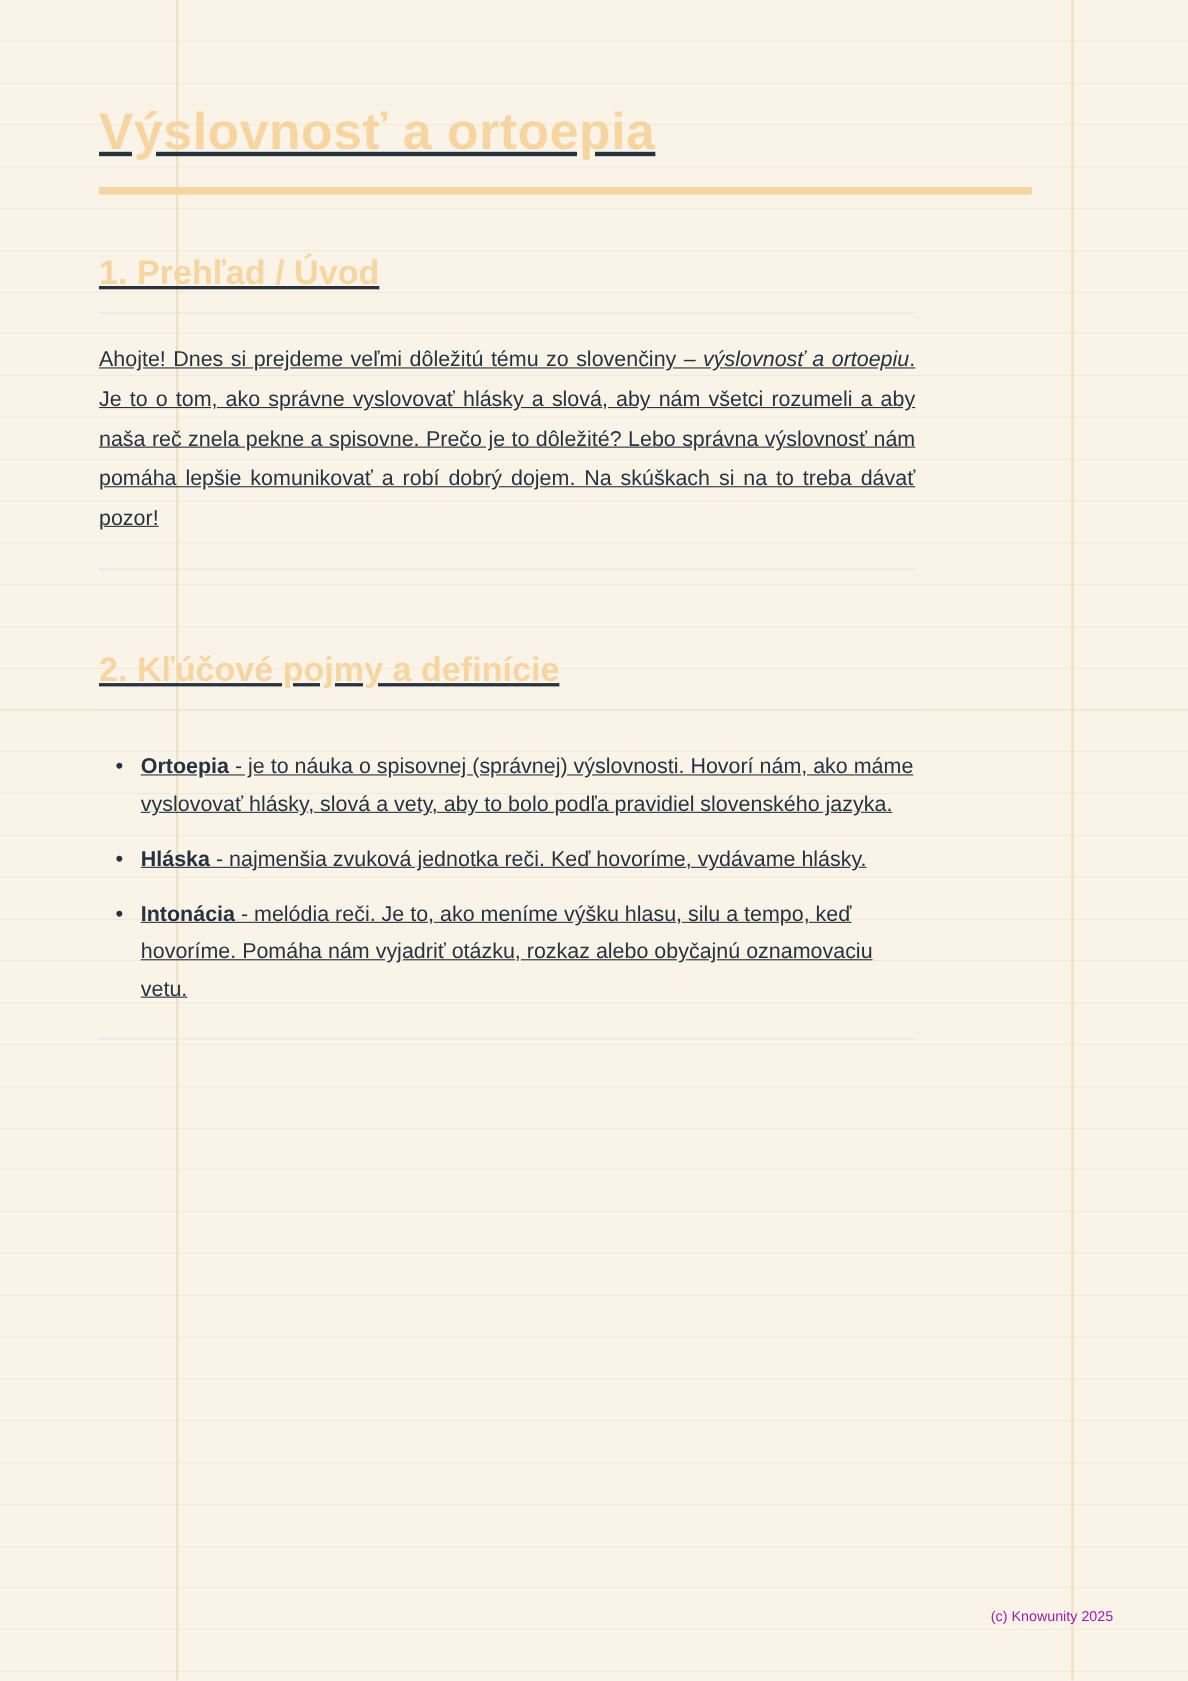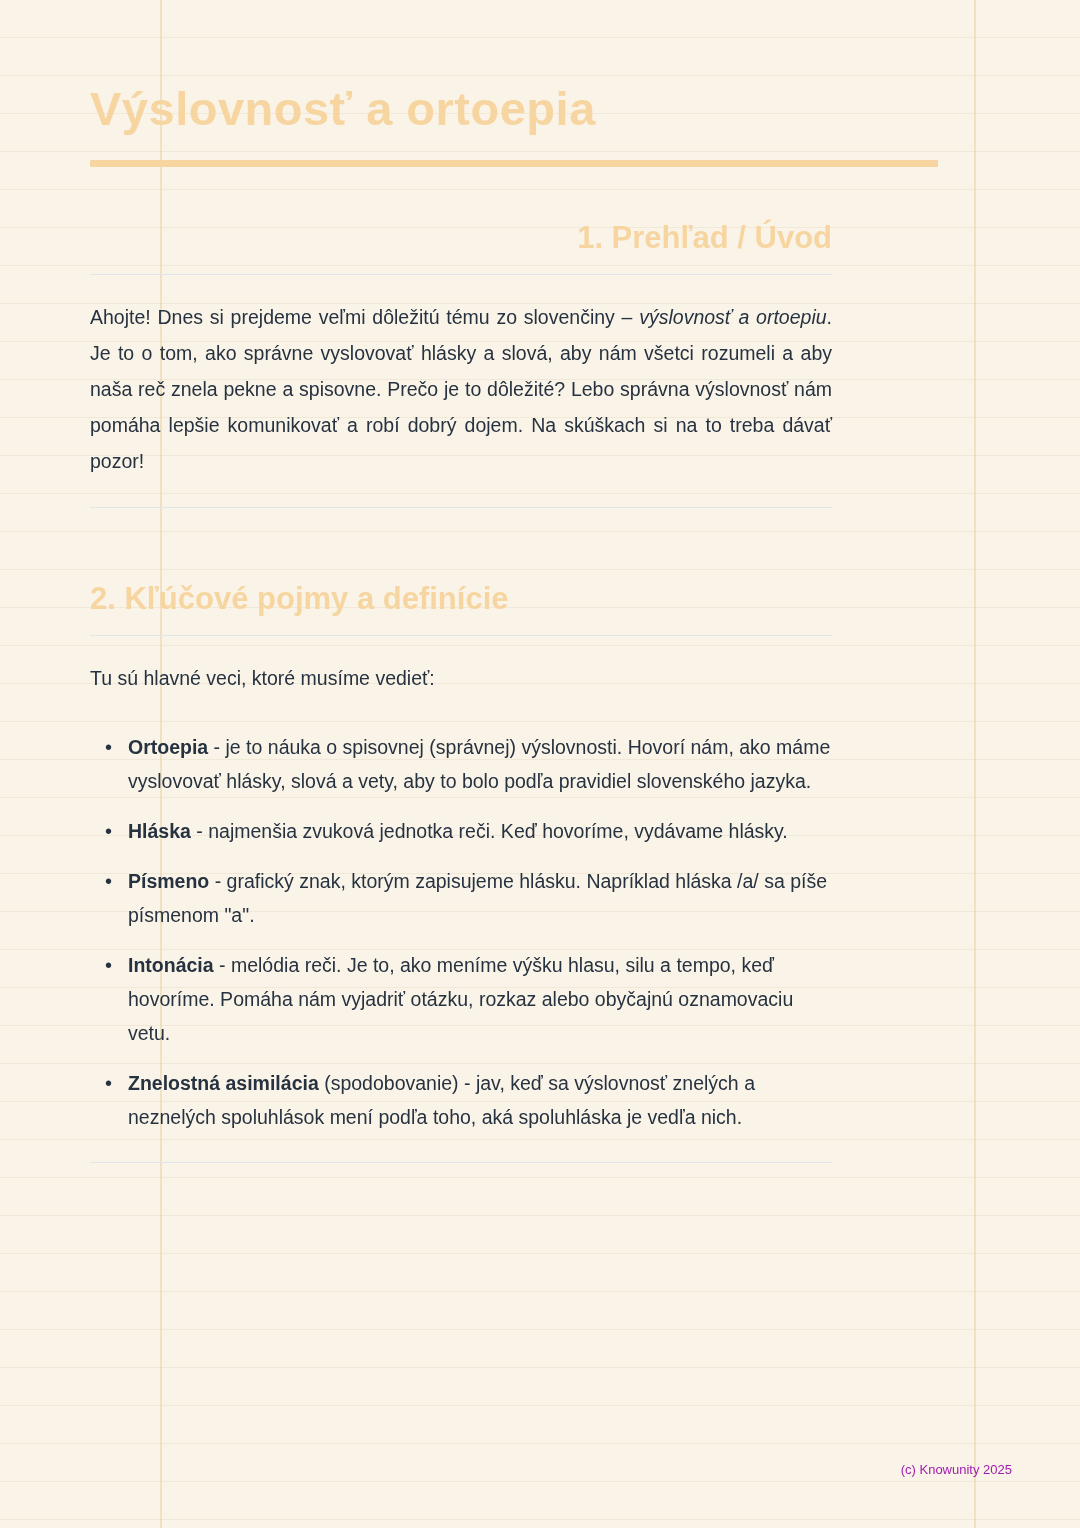--- a/index.html
+++ b/index.html
@@ -34,22 +34,23 @@
     bottom: 0;
     width: 2px;
     background: rgba(233, 211, 170, 0.6);
   }
   .margin-line.left  { left: 160px; }
   .margin-line.right { left: 974px; }
 
   .content {
     position: absolute;
     left: 90px;
-    top: 82px;
+    top: 92px;
     width: 742px;
+    text-decoration: underline;
   }
 
   h1.doc-title {
     font-size: 47px;
     line-height: 1.15;
     font-weight: bold;
     color: #F7D5A0;
     letter-spacing: 0.5px;
   }
   .title-rule {
@@ -59,21 +60,21 @@
     margin-top: 24px;
     border-radius: 1px;
   }
 
   h2.section-heading {
     font-size: 31px;
     line-height: 1.2;
     font-weight: bold;
     color: #F7D5A0;
   }
-  .sec-1 h2 { margin-top: 52px; text-align: right; }
+  .sec-1 h2 { margin-top: 52px; }
   .sec-2 h2 { margin-top: 72px; }
   .sec-3 h2 { margin-top: 52px; }
 
   .thin-rule {
     height: 1px;
     background: #E0E5E9;
     margin-top: 18px;
   }
   .section-divider {
     height: 1px;
@@ -134,28 +135,25 @@
     <section class="sec-1">
       <h2 class="section-heading">1. Prehľad / Úvod</h2>
       <div class="thin-rule"></div>
       <p class="body-paragraph justified"><span>Ahojte! Dnes si prejdeme veľmi dôležitú tému zo slovenčiny – </span><em>výslovnosť a ortoepiu</em><span>. Je to o tom, ako správne vyslovovať hlásky a slová, aby nám všetci rozumeli a aby naša reč znela pekne a spisovne. Prečo je to dôležité? Lebo správna výslovnosť nám pomáha lepšie komunikovať a robí dobrý dojem. Na skúškach si na to treba dávať pozor!</span></p>
       <div class="section-divider"></div>
     </section>
 
     <section class="sec-2">
       <h2 class="section-heading">2. Kľúčové pojmy a definície</h2>
       <div class="thin-rule"></div>
-      <p class="body-paragraph">Tu sú hlavné veci, ktoré musíme vedieť:</p>
 
       <ul class="term-list">
         <li><strong>Ortoepia</strong><span> - je to náuka o spisovnej (správnej) výslovnosti. Hovorí nám, ako máme vyslovovať hlásky, slová a vety, aby to bolo podľa pravidiel slovenského jazyka.</span><em></em></li>
         <li><strong>Hláska</strong><span> - najmenšia zvuková jednotka reči. Keď hovoríme, vydávame hlásky.</span><em></em></li>
-        <li><strong>Písmeno</strong><span> - grafický znak, ktorým zapisujeme hlásku. Napríklad hláska /a/ sa píše písmenom "a".</span><em></em></li>
         <li><strong>Intonácia</strong><span> - melódia reči. Je to, ako meníme výšku hlasu, silu a tempo, keď hovoríme. Pomáha nám vyjadriť otázku, rozkaz alebo obyčajnú oznamovaciu vetu.</span><em></em></li>
-        <li><strong>Znelostná asimilácia</strong><span> (spodobovanie) - jav, keď sa výslovnosť znelých a neznelých spoluhlások mení podľa toho, aká spoluhláska je vedľa nich.</span><em></em></li>
       </ul>
 
       <div class="section-divider"></div>
     </section>
 
 
   </div>
 
   <div class="footer-note">(c) Knowunity 2025</div>
 </div>

